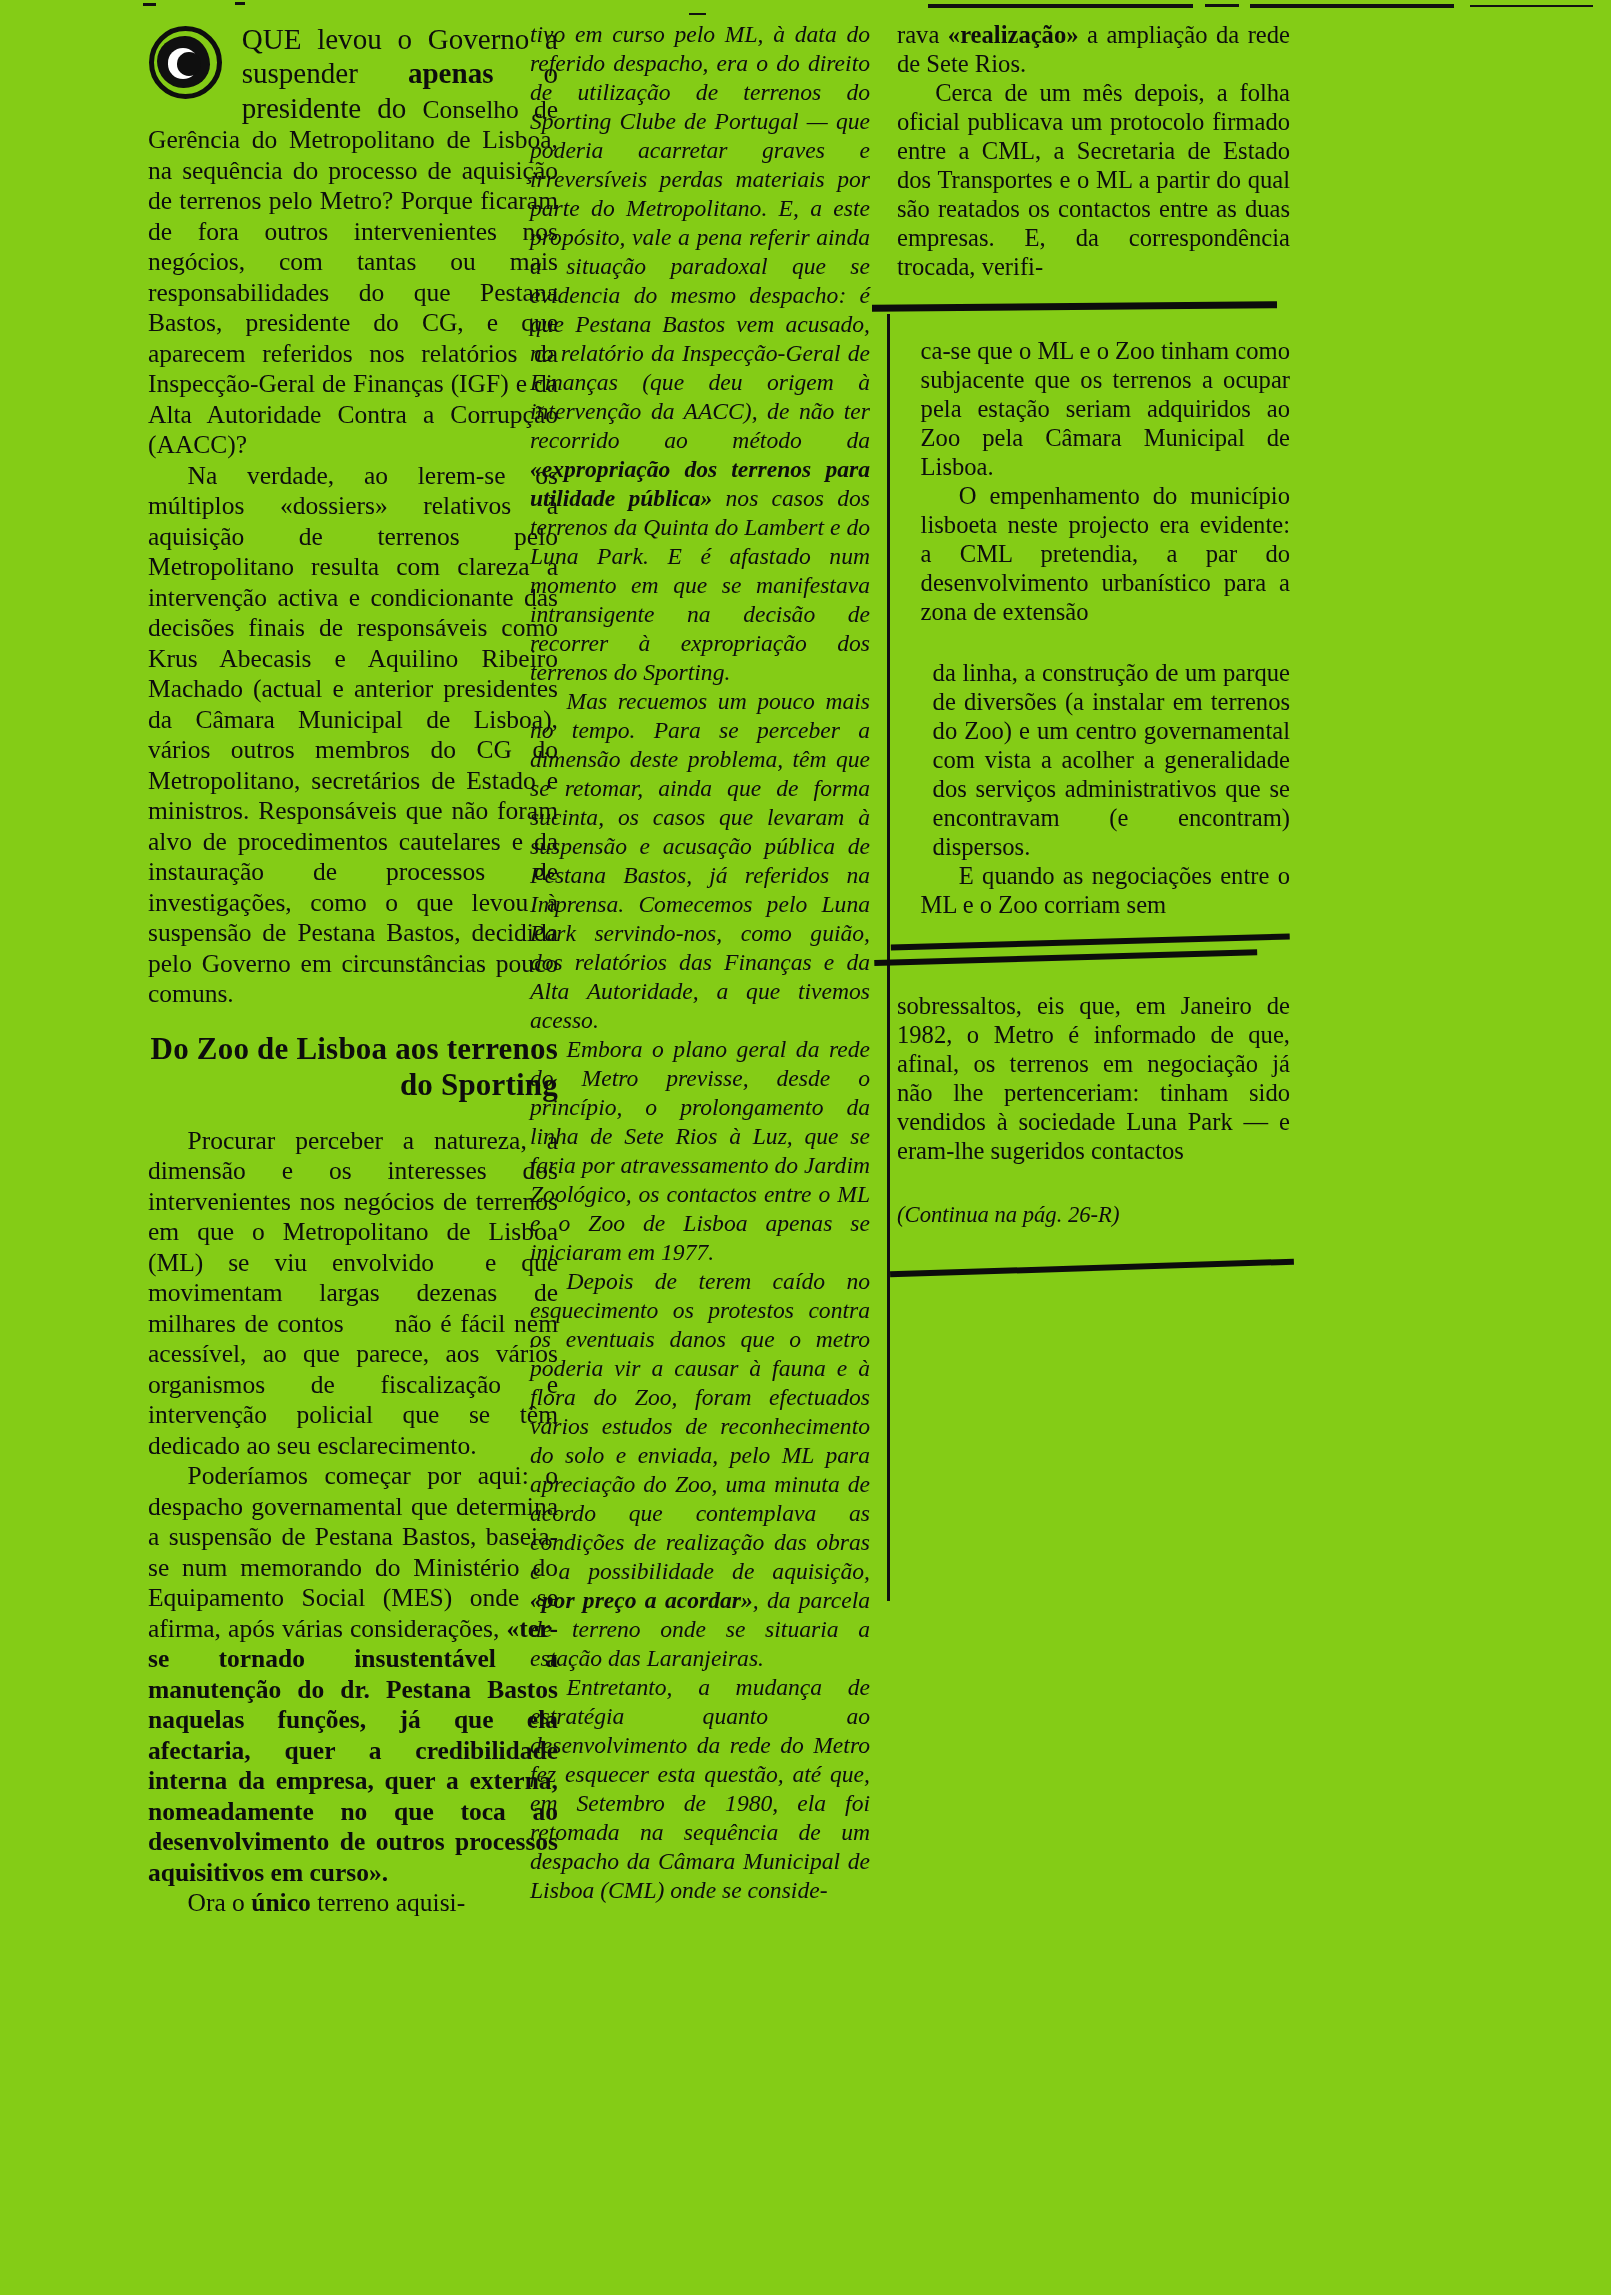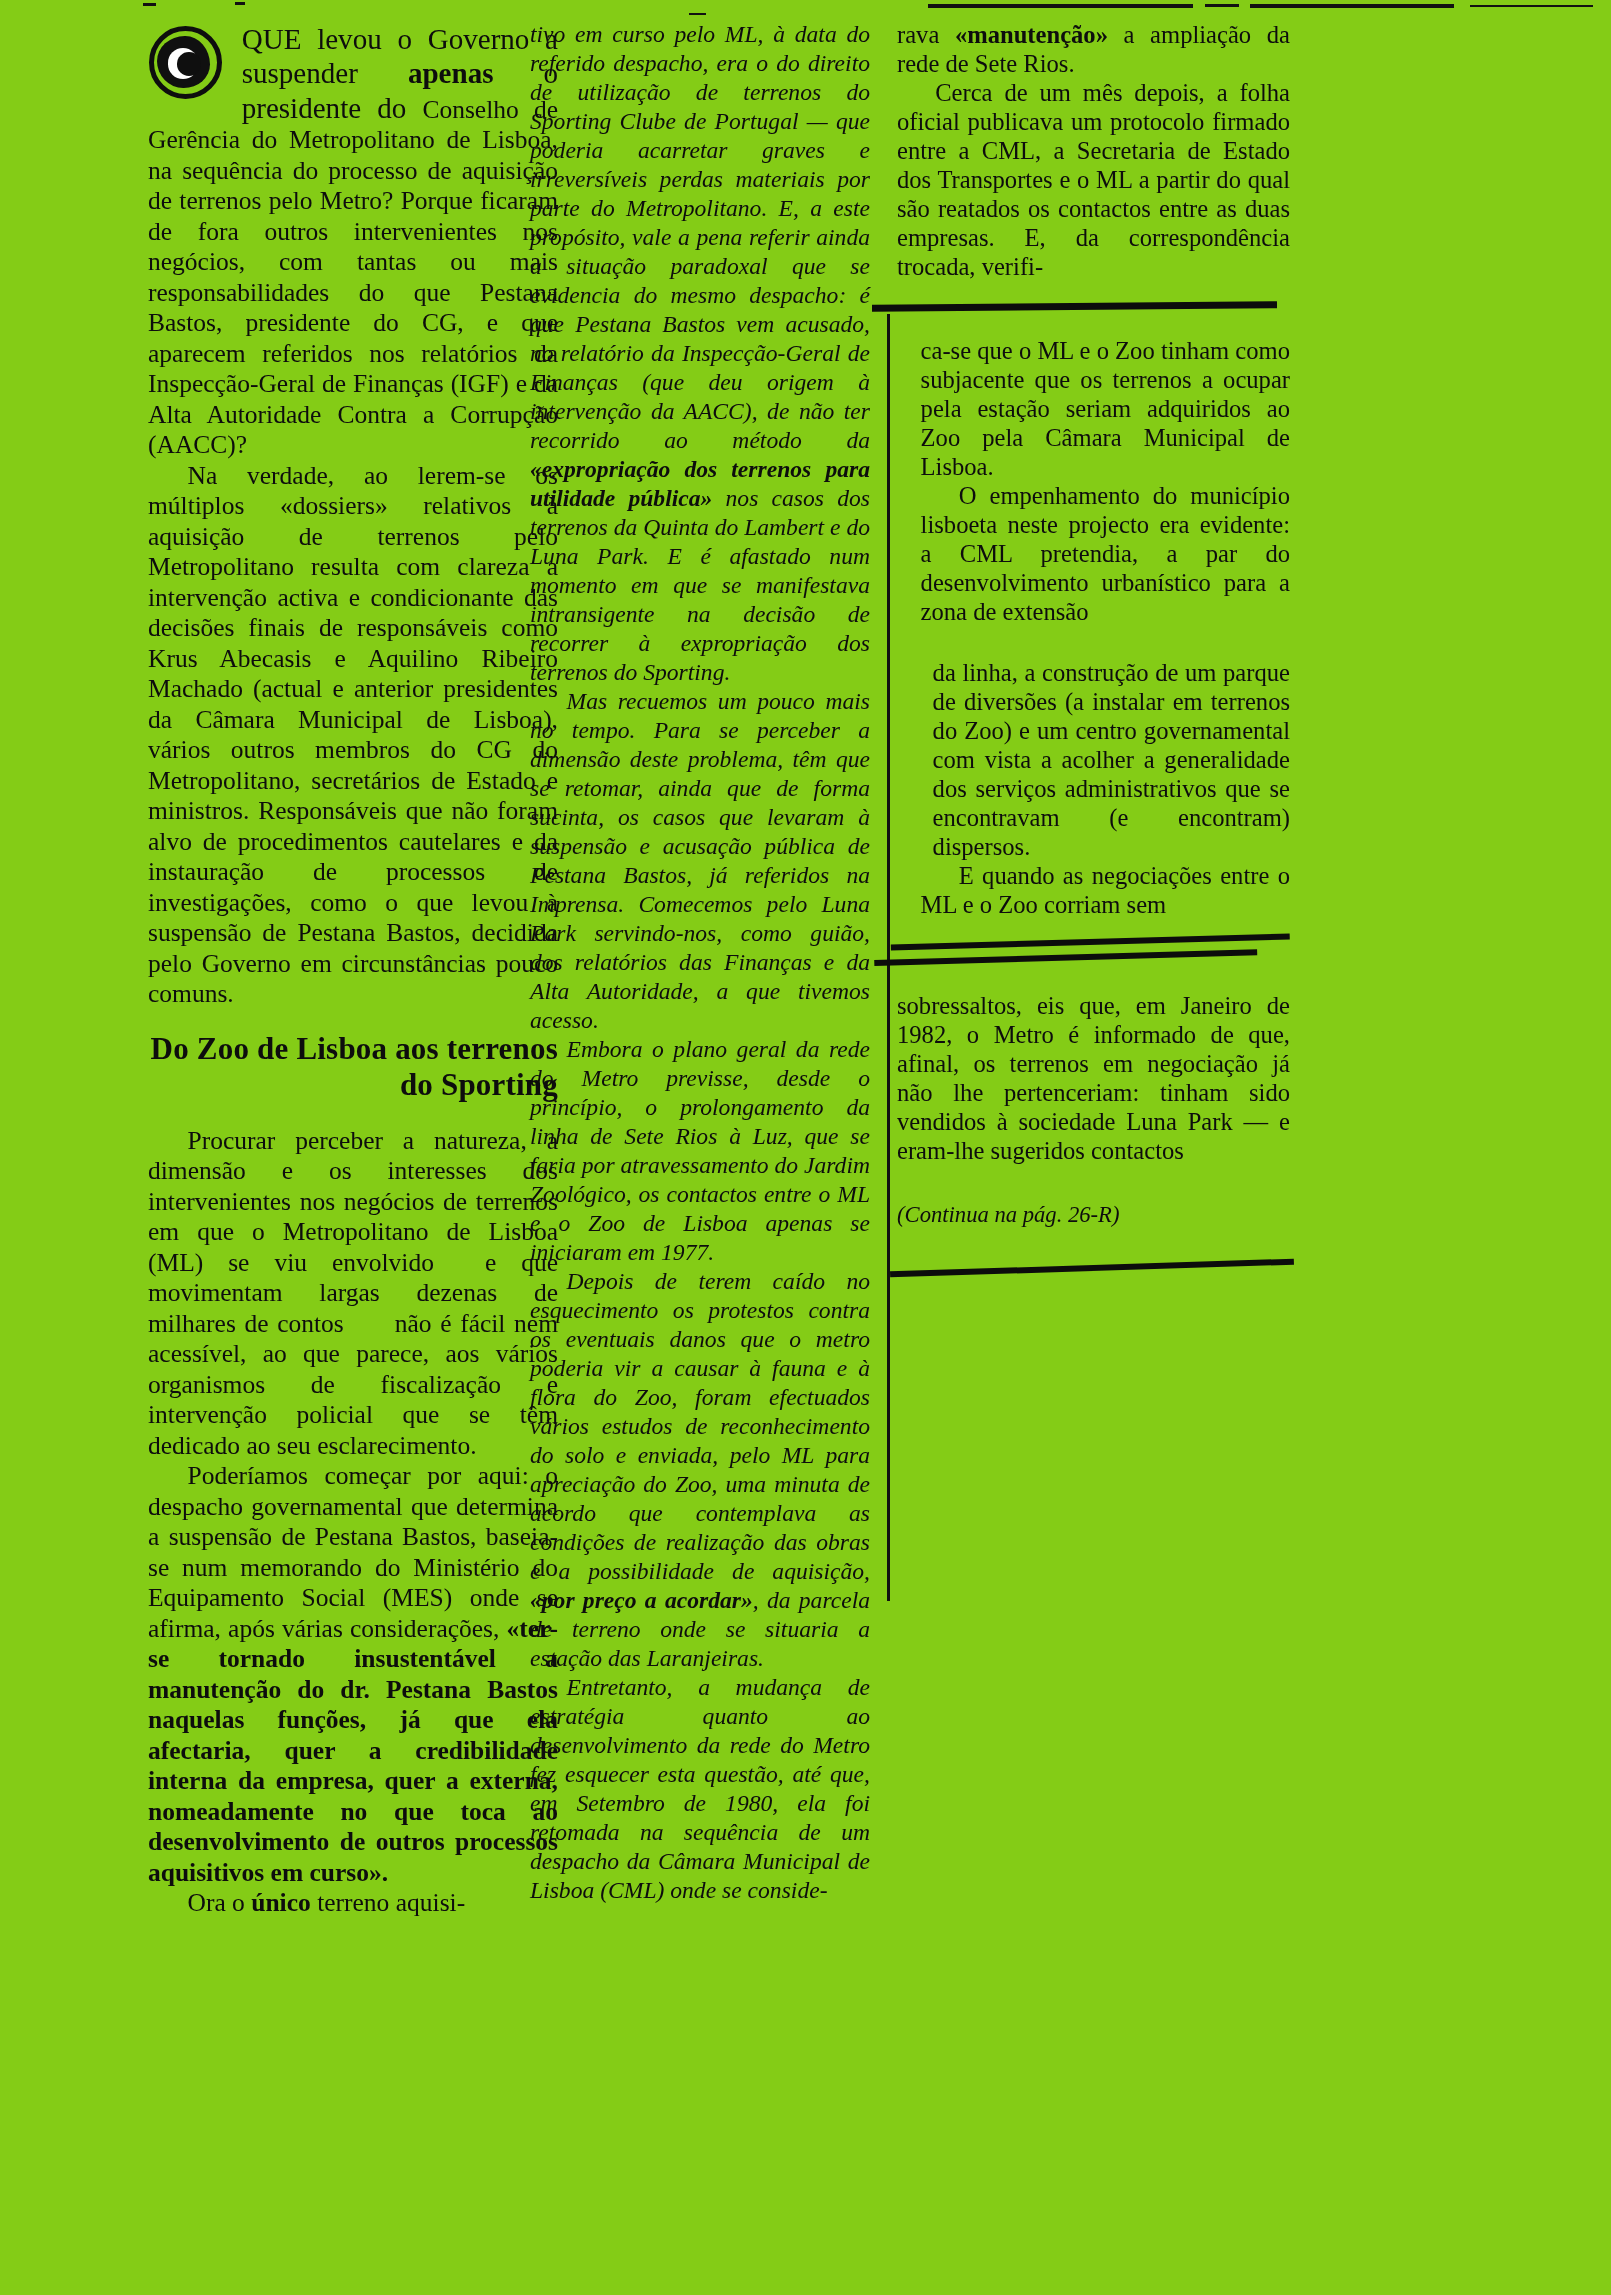--- a/index.html
+++ b/index.html
@@ -100,21 +100,21 @@
         <p class="article-p noindent"><span>tivo em curso pelo ML, à data do referido despacho, era o do direito de utilização de terrenos do Sporting Clube de Portugal — que poderia acarretar graves e irreversíveis perdas materiais por parte do Metropolitano. E, a este propósito, vale a pena referir ainda a situação paradoxal que se evidencia do mesmo despacho: é que Pestana Bastos vem acusado, no relatório da Inspecção-Geral de Finanças (que deu origem à intervenção da AACC), de não ter recorrido ao método da </span><span class="bold">«expropriação dos terrenos para utilidade pública»</span><span> nos casos dos terrenos da Quinta do Lambert e do Luna Park. E é afastado num momento em que se manifestava intransigente na decisão de recorrer à expropriação dos terrenos do Sporting.</span></p>
         <p class="article-p"><span>Mas recuemos um pouco mais no tempo. Para se perceber a dimensão deste problema, têm que se retomar, ainda que de forma sucinta, os casos que levaram à suspensão e acusação pública de Pestana Bastos, já referidos na Imprensa. Comecemos pelo Luna Park servindo-nos, como guião, dos relatórios das Finanças e da Alta Autoridade, a que tivemos acesso.</span></p>
         <p class="article-p"><span>Embora o plano geral da rede do Metro previsse, desde o princípio, o prolongamento da linha de Sete Rios à Luz, que se faria por atravessamento do Jardim Zoológico, os contactos entre o ML e o Zoo de Lisboa apenas se iniciaram em 1977.</span></p>
         <p class="article-p"><span>Depois de terem caído no esquecimento os protestos contra os eventuais danos que o metro poderia vir a causar à fauna e à flora do Zoo, foram efectuados vários estudos de reconhecimento do solo e enviada, pelo ML para apreciação do Zoo, uma minuta de acordo que contemplava as condições de realização das obras e a possibilidade de aquisição, </span><span class="bold">«por preço a acordar»</span><span>, da parcela de terreno onde se situaria a estação das Laranjeiras.</span></p>
         <p class="article-p"><span>Entretanto, a mudança de estratégia quanto ao desenvolvimento da rede do Metro fez esquecer esta questão, até que, em Setembro de 1980, ela foi retomada na sequência de um despacho da Câmara Municipal de Lisboa (CML) onde se conside-</span></p>
       </div>
   </div>
 
   <div class="col" id="col3">
     <div>
-        <p class="article-p noindent"><span>rava </span><span class="bold">«manutenção»</span><span> a ampliação da rede de Sete Rios.</span></p>
+        <p class="article-p noindent"><span>rava </span><span class="bold">«realização»</span><span> a ampliação da rede de Sete Rios.</span></p>
         <p class="article-p"><span>Cerca de um mês depois, a folha oficial publicava um protocolo firmado entre a CML, a Secretaria de Estado dos Transportes e o ML a partir do qual são reatados os contactos entre as duas empresas. E, da correspondência trocada, verifi-</span></p>
       </div>
 
     <div class="rule-heavy"></div>
 
     <div class="box-section">
       <div>
           <p class="article-p noindent"><span>ca-se que o ML e o Zoo tinham como subjacente que os terrenos a ocupar pela estação seriam adquiridos ao Zoo pela Câmara Municipal de Lisboa.</span></p>
           <p class="article-p"><span>O empenhamento do município lisboeta neste projecto era evidente: a CML pretendia, a par do desenvolvimento urbanístico para a zona de extensão</span></p>
           <p class="article-p noindent gap-before"><span>da linha, a construção de um parque de diversões (a instalar em terrenos do Zoo) e um centro governamental com vista a acolher a generalidade dos serviços administrativos que se encontravam (e encontram) dispersos.</span></p>

